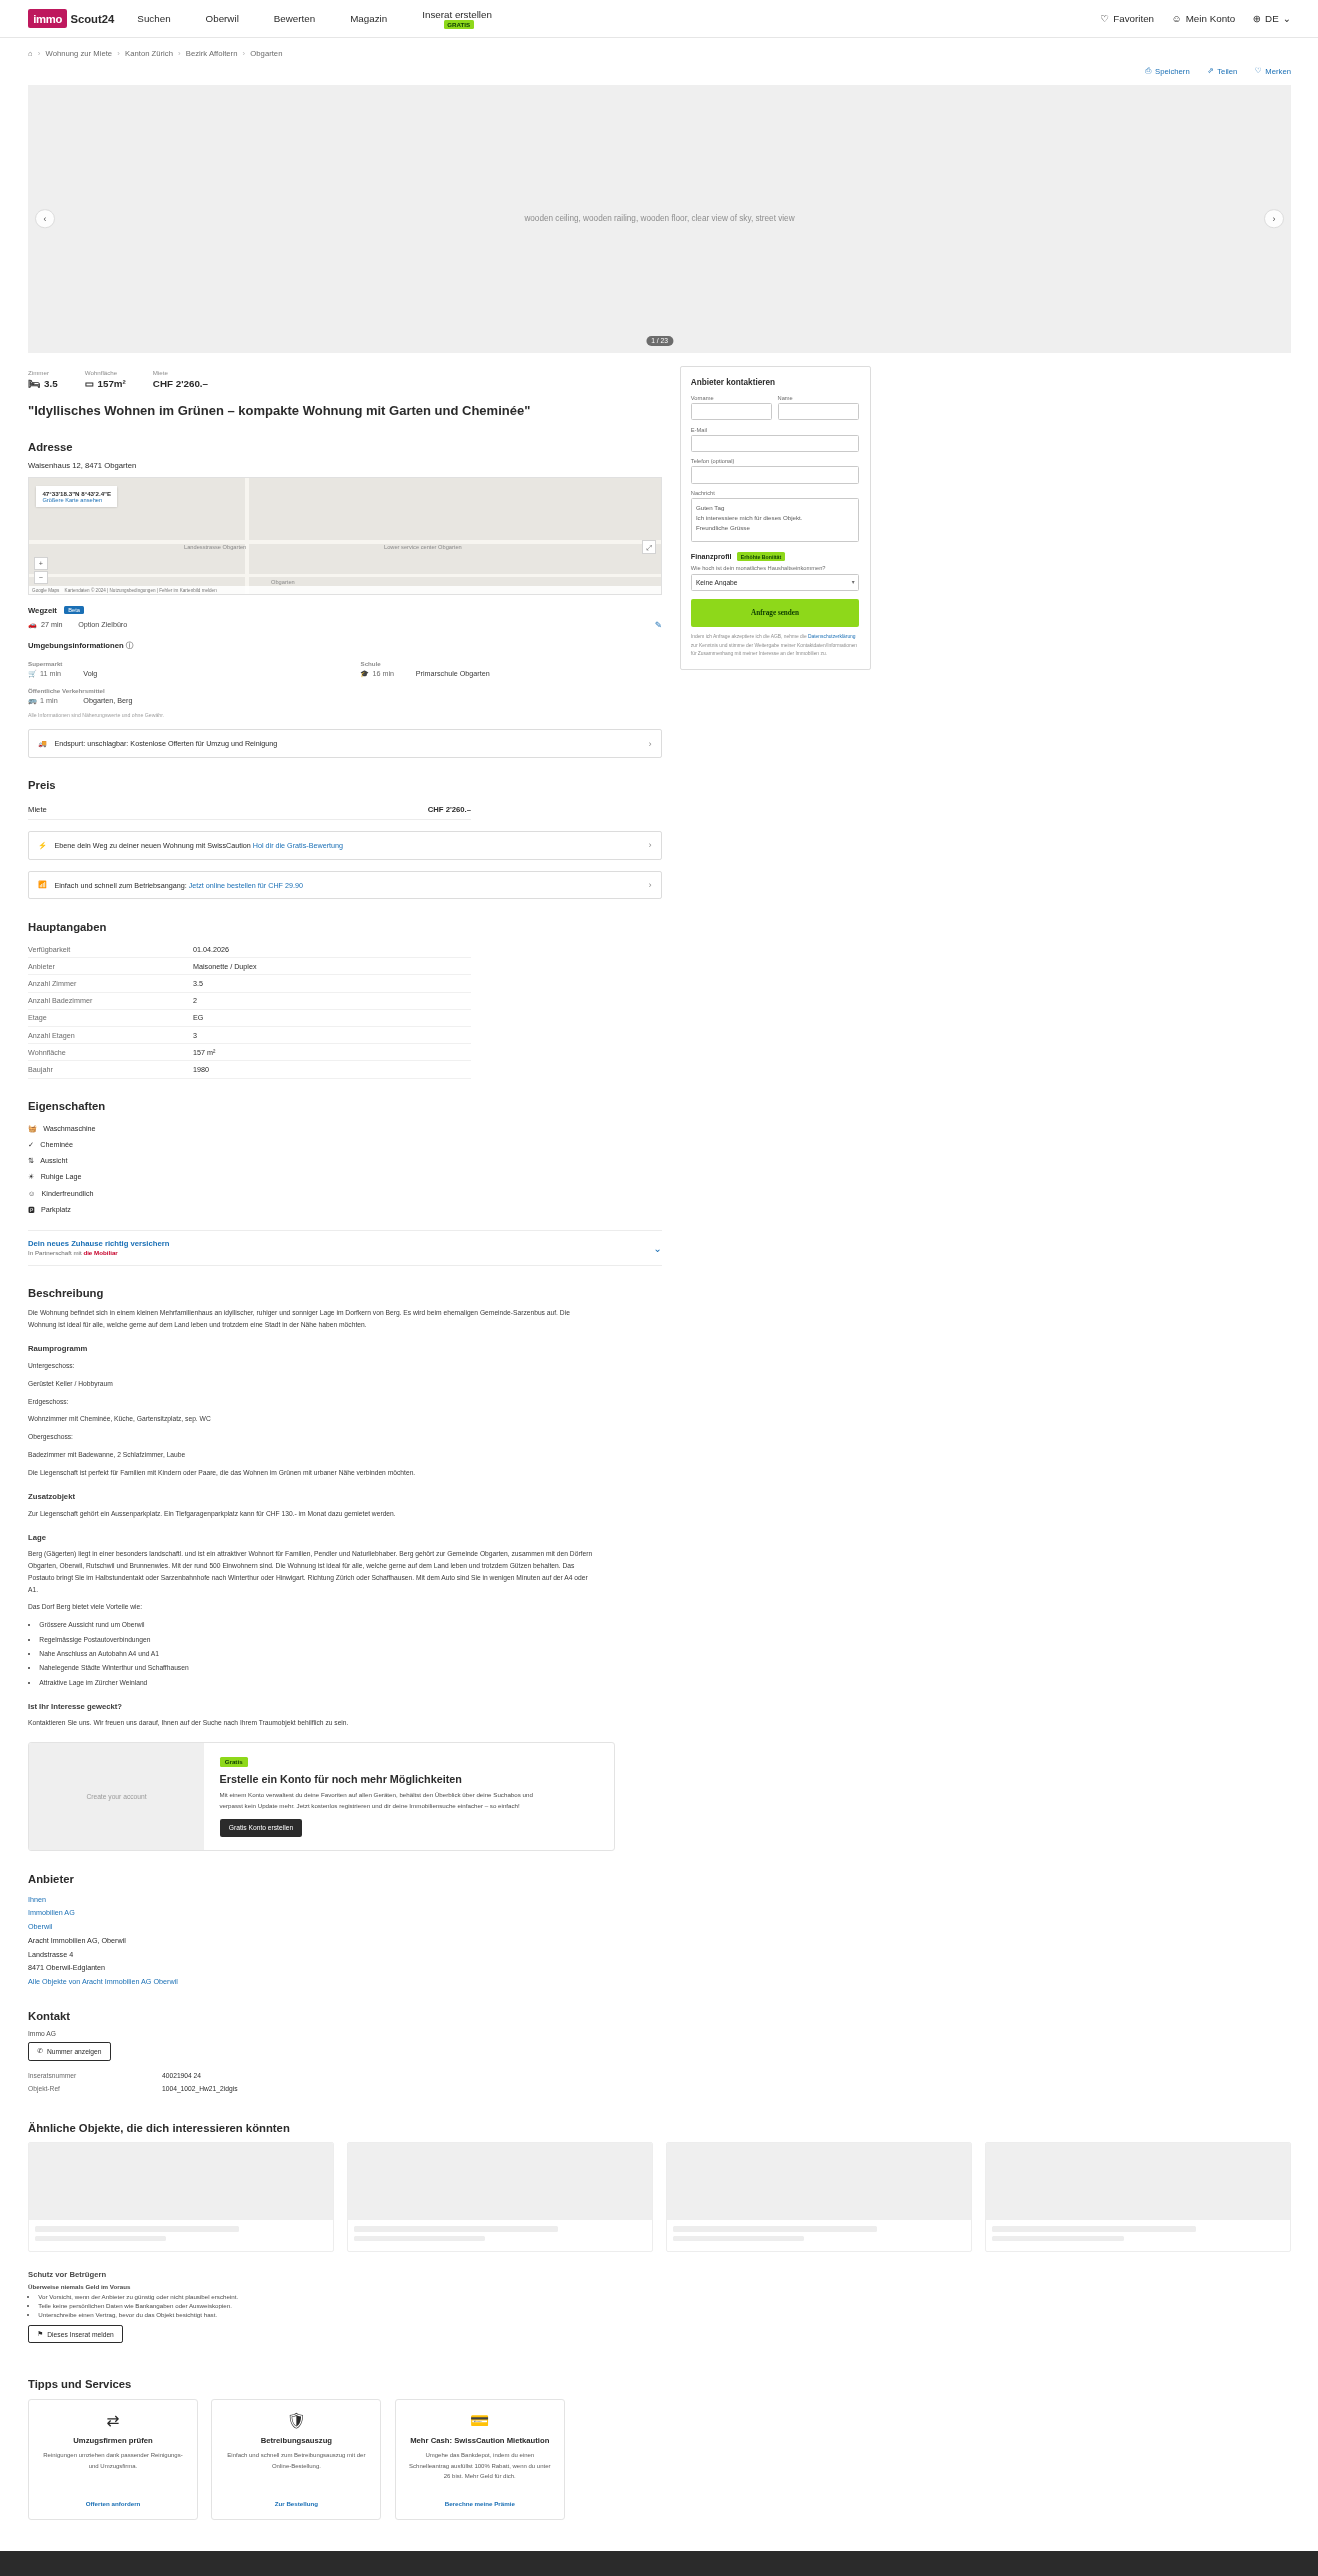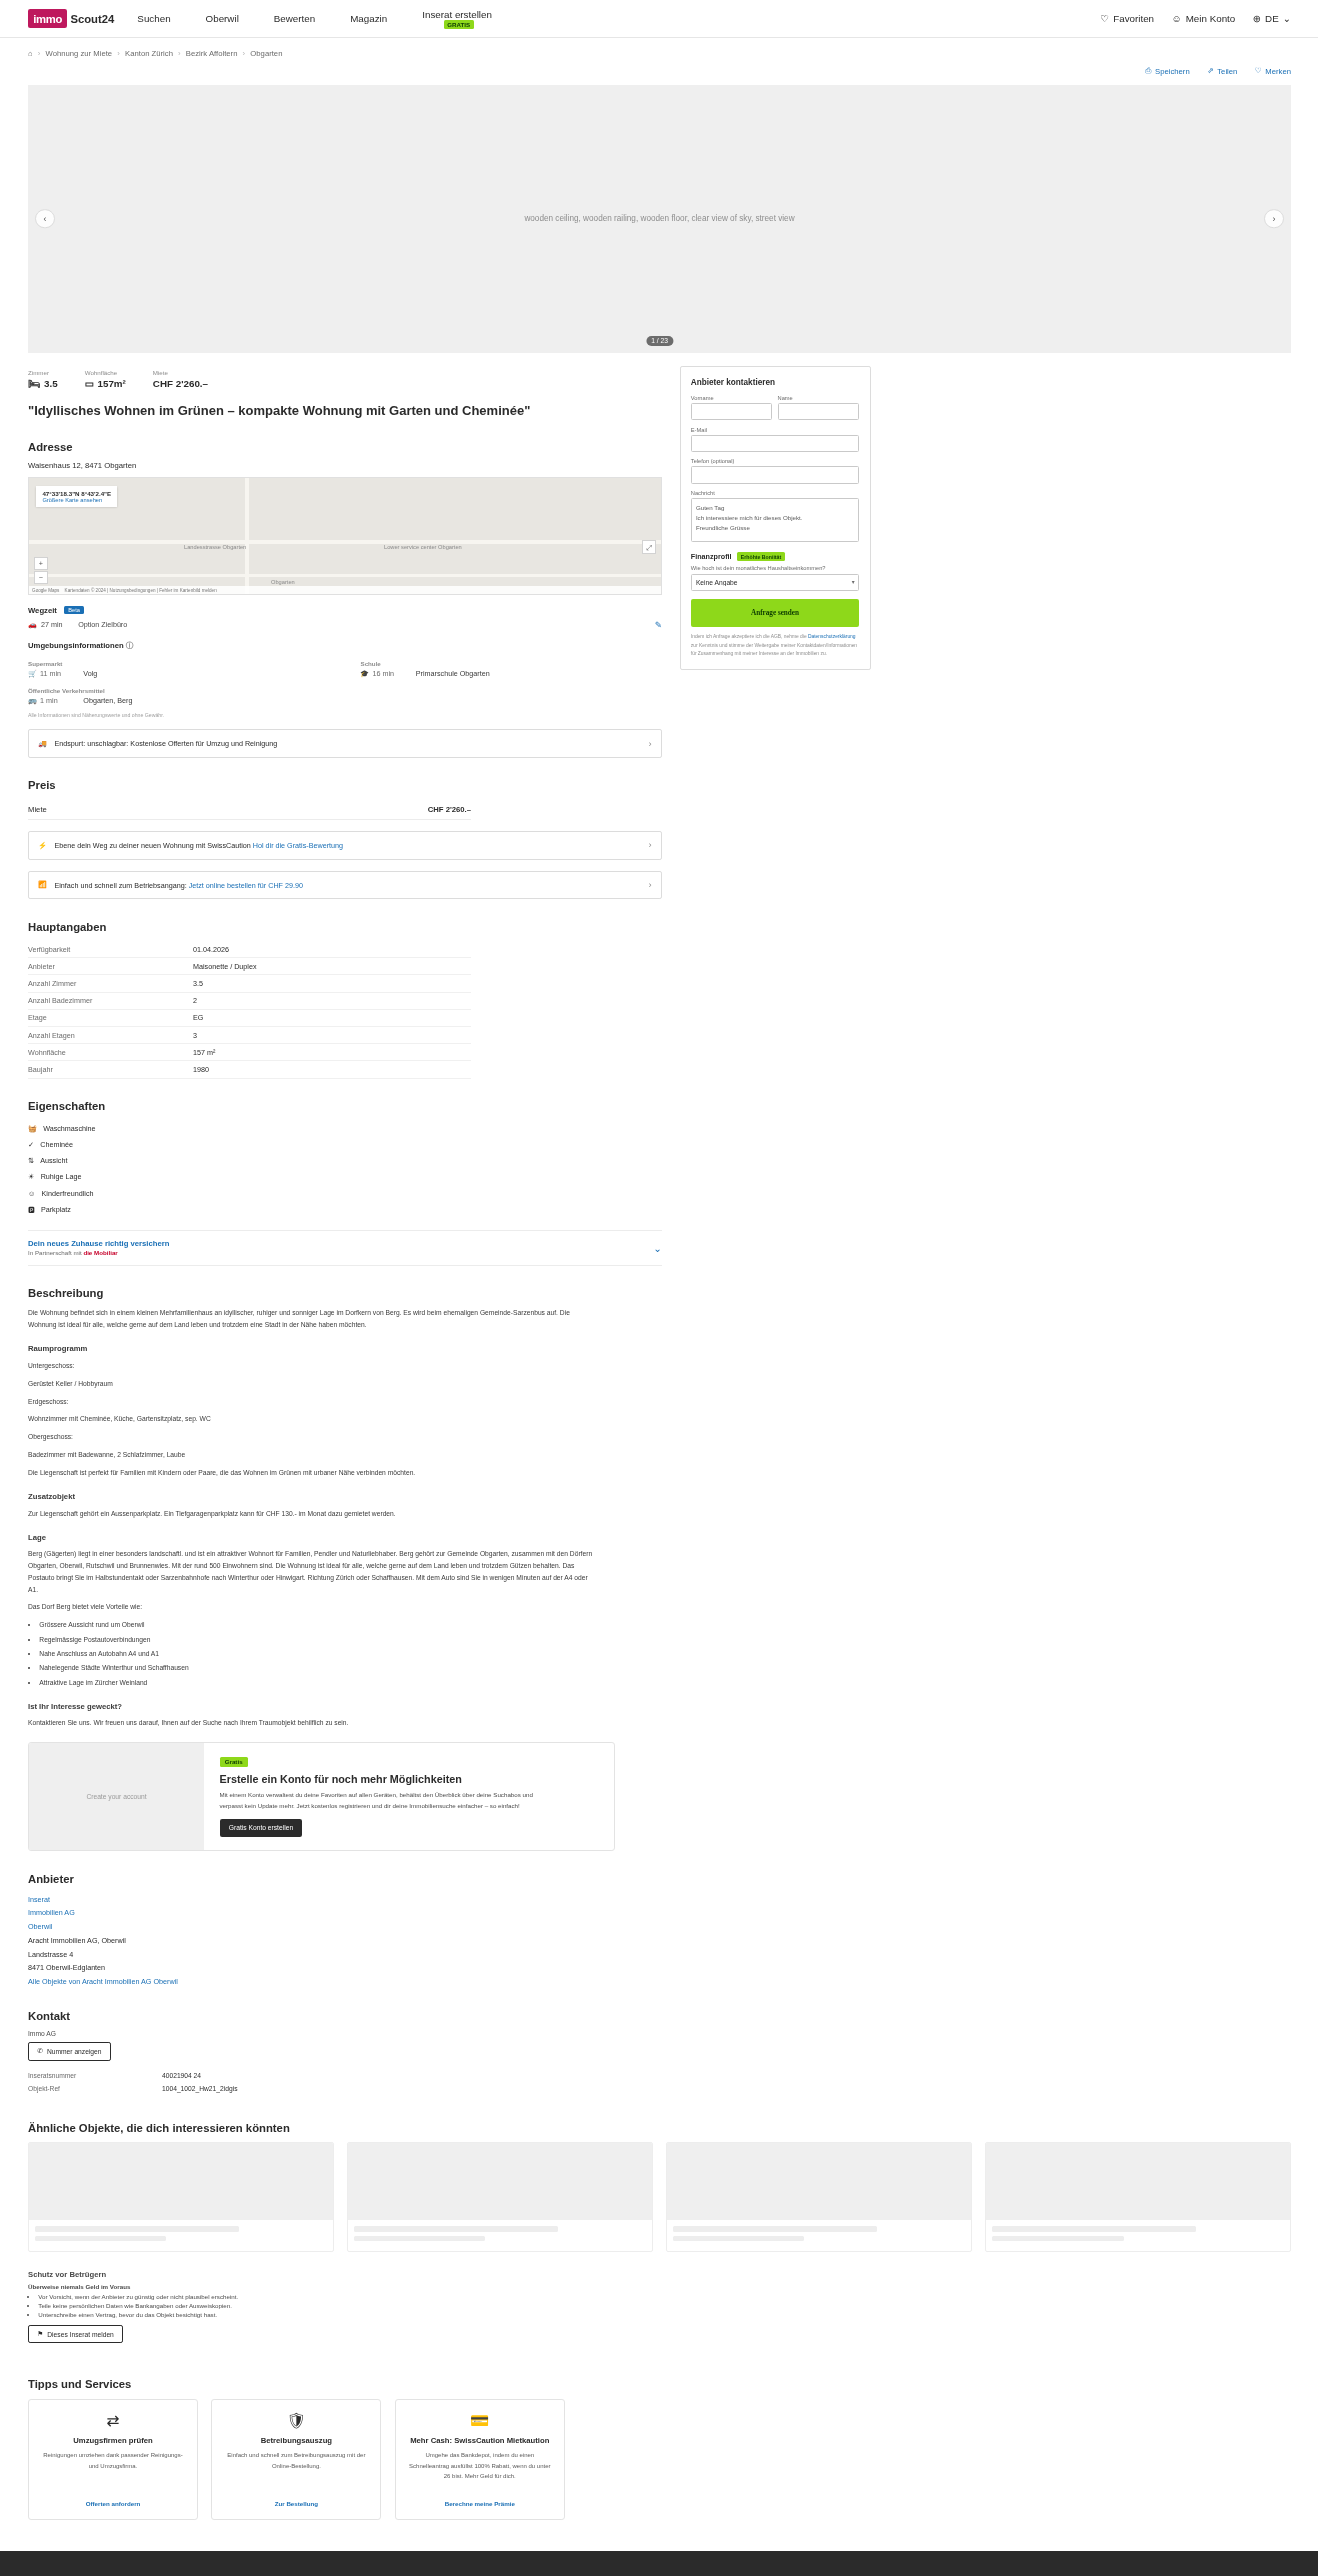--- a/index.html
+++ b/index.html
@@ -595,21 +595,21 @@
       <div class="acct-body">
         <span class="tag-gratis">Gratis</span>
         <div class="acct-h">Erstelle ein Konto für noch mehr Möglichkeiten</div>
         <div class="acct-p">Mit einem Konto verwaltest du deine Favoriten auf allen Geräten, behältst den Überblick über deine Suchabos und verpasst kein Update mehr. Jetzt kostenlos registrieren und dir deine Immobiliensuche einfacher – so einfach!</div>
         <span class="btn-dark">Gratis Konto erstellen</span>
       </div>
     </div>
 
     <h2 class="sec">Anbieter</h2>
     <div class="anb">
-      <a>Inserat</a>
+      <a>Ihnen</a>
       <a>Immobilien AG</a>
       <a>Oberwil</a>
       <div>Aracht Immobilien AG, Oberwil</div>
       <div>Landstrasse 4</div>
       <div>8471 Oberwil-Edglanten</div>
       <a>Alle Objekte von Aracht Immobilien AG Oberwil</a>
     </div>
 
     <h2 class="sec">Kontakt</h2>
     <div>

